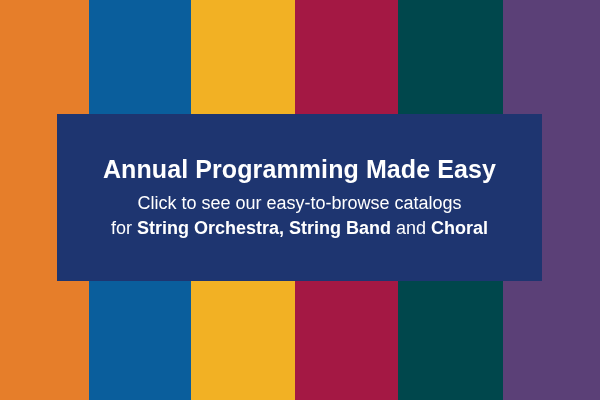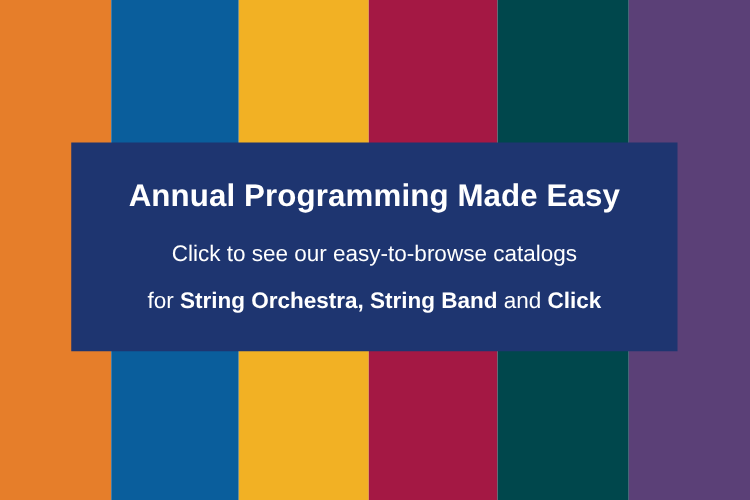--- a/index.html
+++ b/index.html
@@ -45,21 +45,20 @@
     width: 485px;
     height: 167px;
     background: #1e3570;
     box-sizing: border-box;
     display: flex;
     flex-direction: column;
     align-items: center;
     justify-content: center;
     text-align: center;
     padding: 0 14px;
-    gap: 12px;
   }
 
   #callout-heading {
     color: #ffffff;
     font-size: 25px;
     font-weight: bold;
     line-height: 1.12;
     letter-spacing: 0.1px;
     margin: 0 0 9px 0;
     white-space: nowrap;
@@ -91,16 +90,16 @@
     <div class="stripe" style="background-color: rgb(164, 24, 68); width: 103px;"></div>
     <div class="stripe" style="background-color: rgb(0, 71, 76); width: 105px;"></div>
     <div class="stripe" style="background-color: rgb(91, 64, 119); width: 97px;"></div>
   </div>
 
   <div id="callout-panel" style="background-color: rgb(30, 53, 112);">
     <div id="callout-heading" style="color: rgb(255, 255, 255);">Annual Programming Made Easy</div>
 
     <div class="callout-sub-line" style="color: rgb(255, 255, 255);">Click to see our easy-to-browse catalogs</div>
 
-    <div class="callout-sub-line second-line" style="color: rgb(255, 255, 255);"><span>for </span><span class="emphasis">String Orchestra, String Band</span><span> and </span><span class="emphasis">Click</span></div>
+    <div class="callout-sub-line second-line" style="color: rgb(255, 255, 255);"><span>for </span><span class="emphasis">String Orchestra, String Band</span><span> and </span><span class="emphasis">Choral</span></div>
   </div>
 
 </div>
 
 </body></html>

